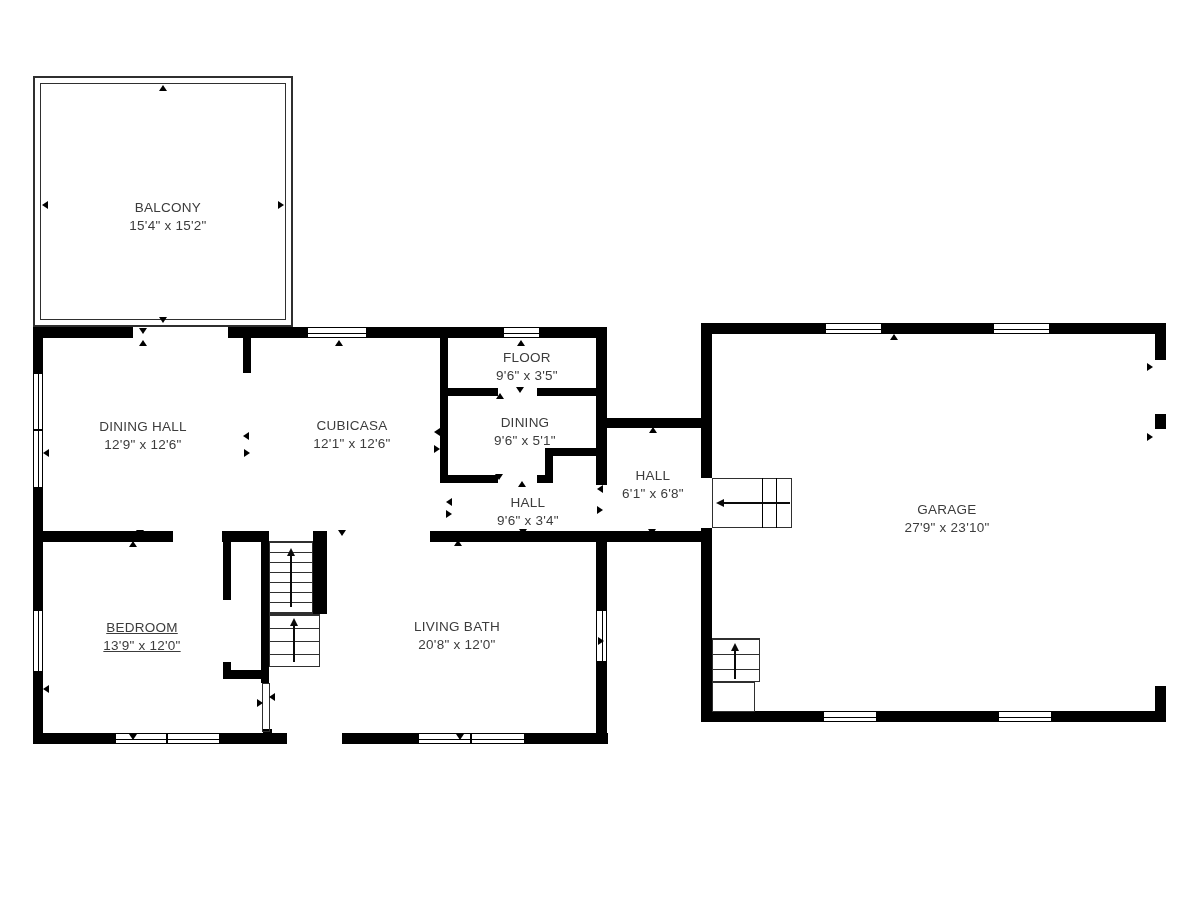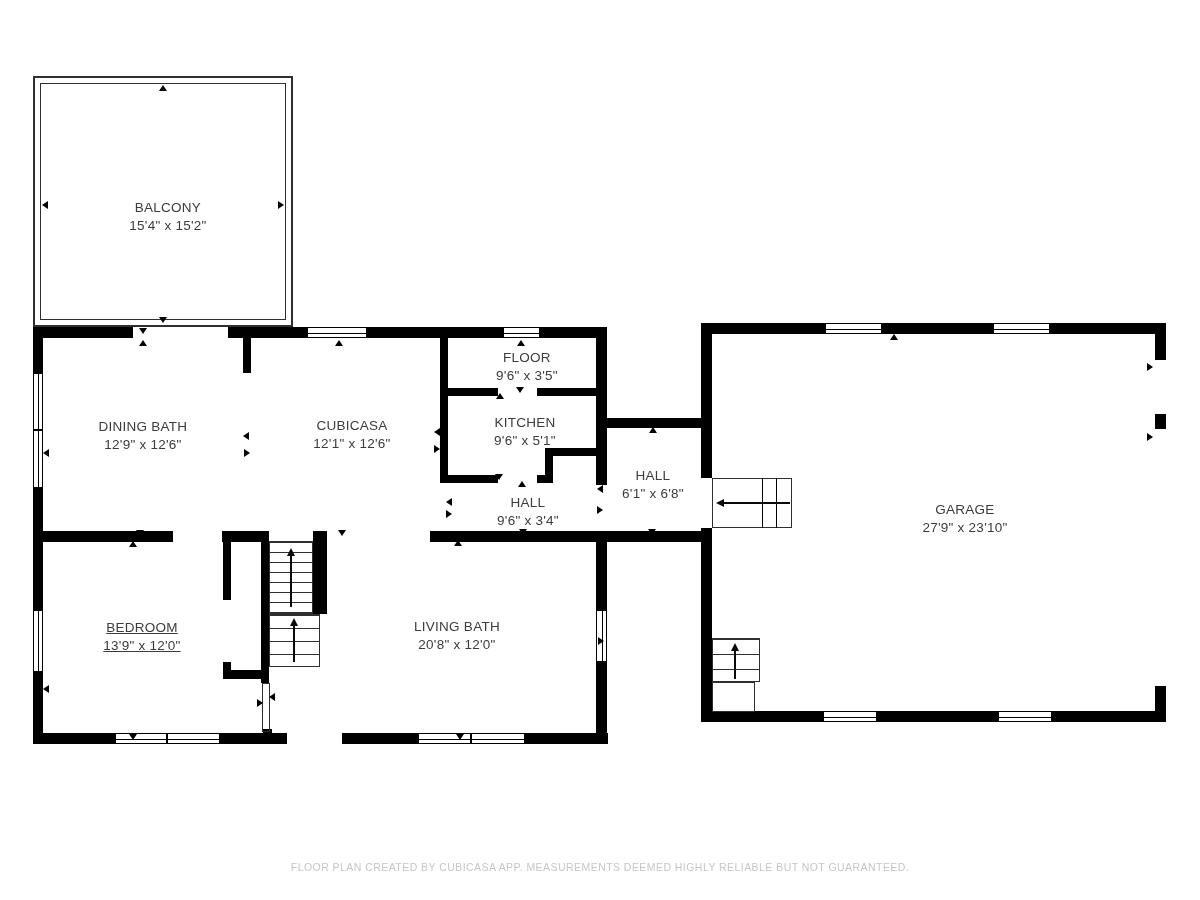--- a/index.html
+++ b/index.html
@@ -20,21 +20,20 @@
   }
   #footer{
     position:absolute;left:0;top:861px;width:1200px;text-align:center;
     color:#c6c6c6;font-size:10.5px;letter-spacing:.45px;
   }
 </style>
 </head>
 <body>
 
 <div id="plan">
-  <div id="footer">FLOOR PLAN CREATED BY CUBICASA APP. MEASUREMENTS DEEMED HIGHLY RELIABLE BUT NOT GUARANTEED.</div>
 <div class="w" style="left: 33px; top: 327px; width: 100px; height: 11px;"></div>
     <div class="w" style="left: 228px; top: 327px; width: 79px; height: 11px;"></div>
     <div class="w" style="left: 367px; top: 327px; width: 136px; height: 11px;"></div>
     <div class="w" style="left: 540px; top: 327px; width: 67px; height: 11px;"></div>
     <div class="w" style="left: 33px; top: 327px; width: 10px; height: 46px;"></div>
     <div class="w" style="left: 33px; top: 488px; width: 10px; height: 122px;"></div>
     <div class="w" style="left: 33px; top: 672px; width: 10px; height: 72px;"></div>
     <div class="w" style="left: 33px; top: 733px; width: 82px; height: 11px;"></div>
     <div class="w" style="left: 220px; top: 733px; width: 67px; height: 11px;"></div>
     <div class="w" style="left: 342px; top: 733px; width: 76px; height: 11px;"></div>
@@ -162,44 +161,44 @@
     <div class="tri" style="left: 519px; top: 529px; border-left: 4px solid transparent; border-right: 4px solid transparent; border-top: 6px solid rgb(0, 0, 0);"></div>
     <div class="tri" style="left: 136px; top: 530px; border-left: 4px solid transparent; border-right: 4px solid transparent; border-top: 6px solid rgb(0, 0, 0);"></div>
     <div class="tri" style="left: 129px; top: 541px; border-left: 4px solid transparent; border-right: 4px solid transparent; border-bottom: 6px solid rgb(0, 0, 0);"></div>
     <div class="tri" style="left: 257px; top: 699px; border-top: 4px solid transparent; border-bottom: 4px solid transparent; border-left: 6px solid rgb(0, 0, 0);"></div>
     <div class="tri" style="left: 269px; top: 693px; border-top: 4px solid transparent; border-bottom: 4px solid transparent; border-right: 6px solid rgb(0, 0, 0);"></div>
     <div class="room" style="left: 168px; top: 217px;">
       <div>BALCONY</div>
       <div>15'4" x 15'2"</div>
     </div>
     <div class="room" style="left: 143px; top: 436px;">
-      <div>DINING BATH</div>
+      <div>DINING HALL</div>
       <div>12'9" x 12'6"</div>
     </div>
     <div class="room" style="left: 352px; top: 435px;">
       <div>CUBICASA</div>
       <div>12'1" x 12'6"</div>
     </div>
     <div class="room" style="left: 527px; top: 367px;">
       <div>FLOOR</div>
       <div>9'6" x 3'5"</div>
     </div>
     <div class="room" style="left: 525px; top: 432px;">
-      <div>KITCHEN</div>
+      <div>DINING</div>
       <div>9'6" x 5'1"</div>
     </div>
     <div class="room" style="left: 653px; top: 485px;">
       <div>HALL</div>
       <div>6'1" x 6'8"</div>
     </div>
     <div class="room" style="left: 528px; top: 512px;">
       <div>HALL</div>
       <div>9'6" x 3'4"</div>
     </div>
-    <div class="room" style="left: 947px; top: 519px; margin-left: 18px;">
+    <div class="room" style="left: 947px; top: 519px;">
       <div>GARAGE</div>
       <div>27'9" x 23'10"</div>
     </div>
     <div class="room" style="left: 142px; top: 637px; text-decoration: underline;">
       <div>BEDROOM</div>
       <div>13'9" x 12'0"</div>
     </div>
     <div class="room" style="left: 457px; top: 636px;">
       <div>LIVING BATH</div>
       <div>20'8" x 12'0"</div>

